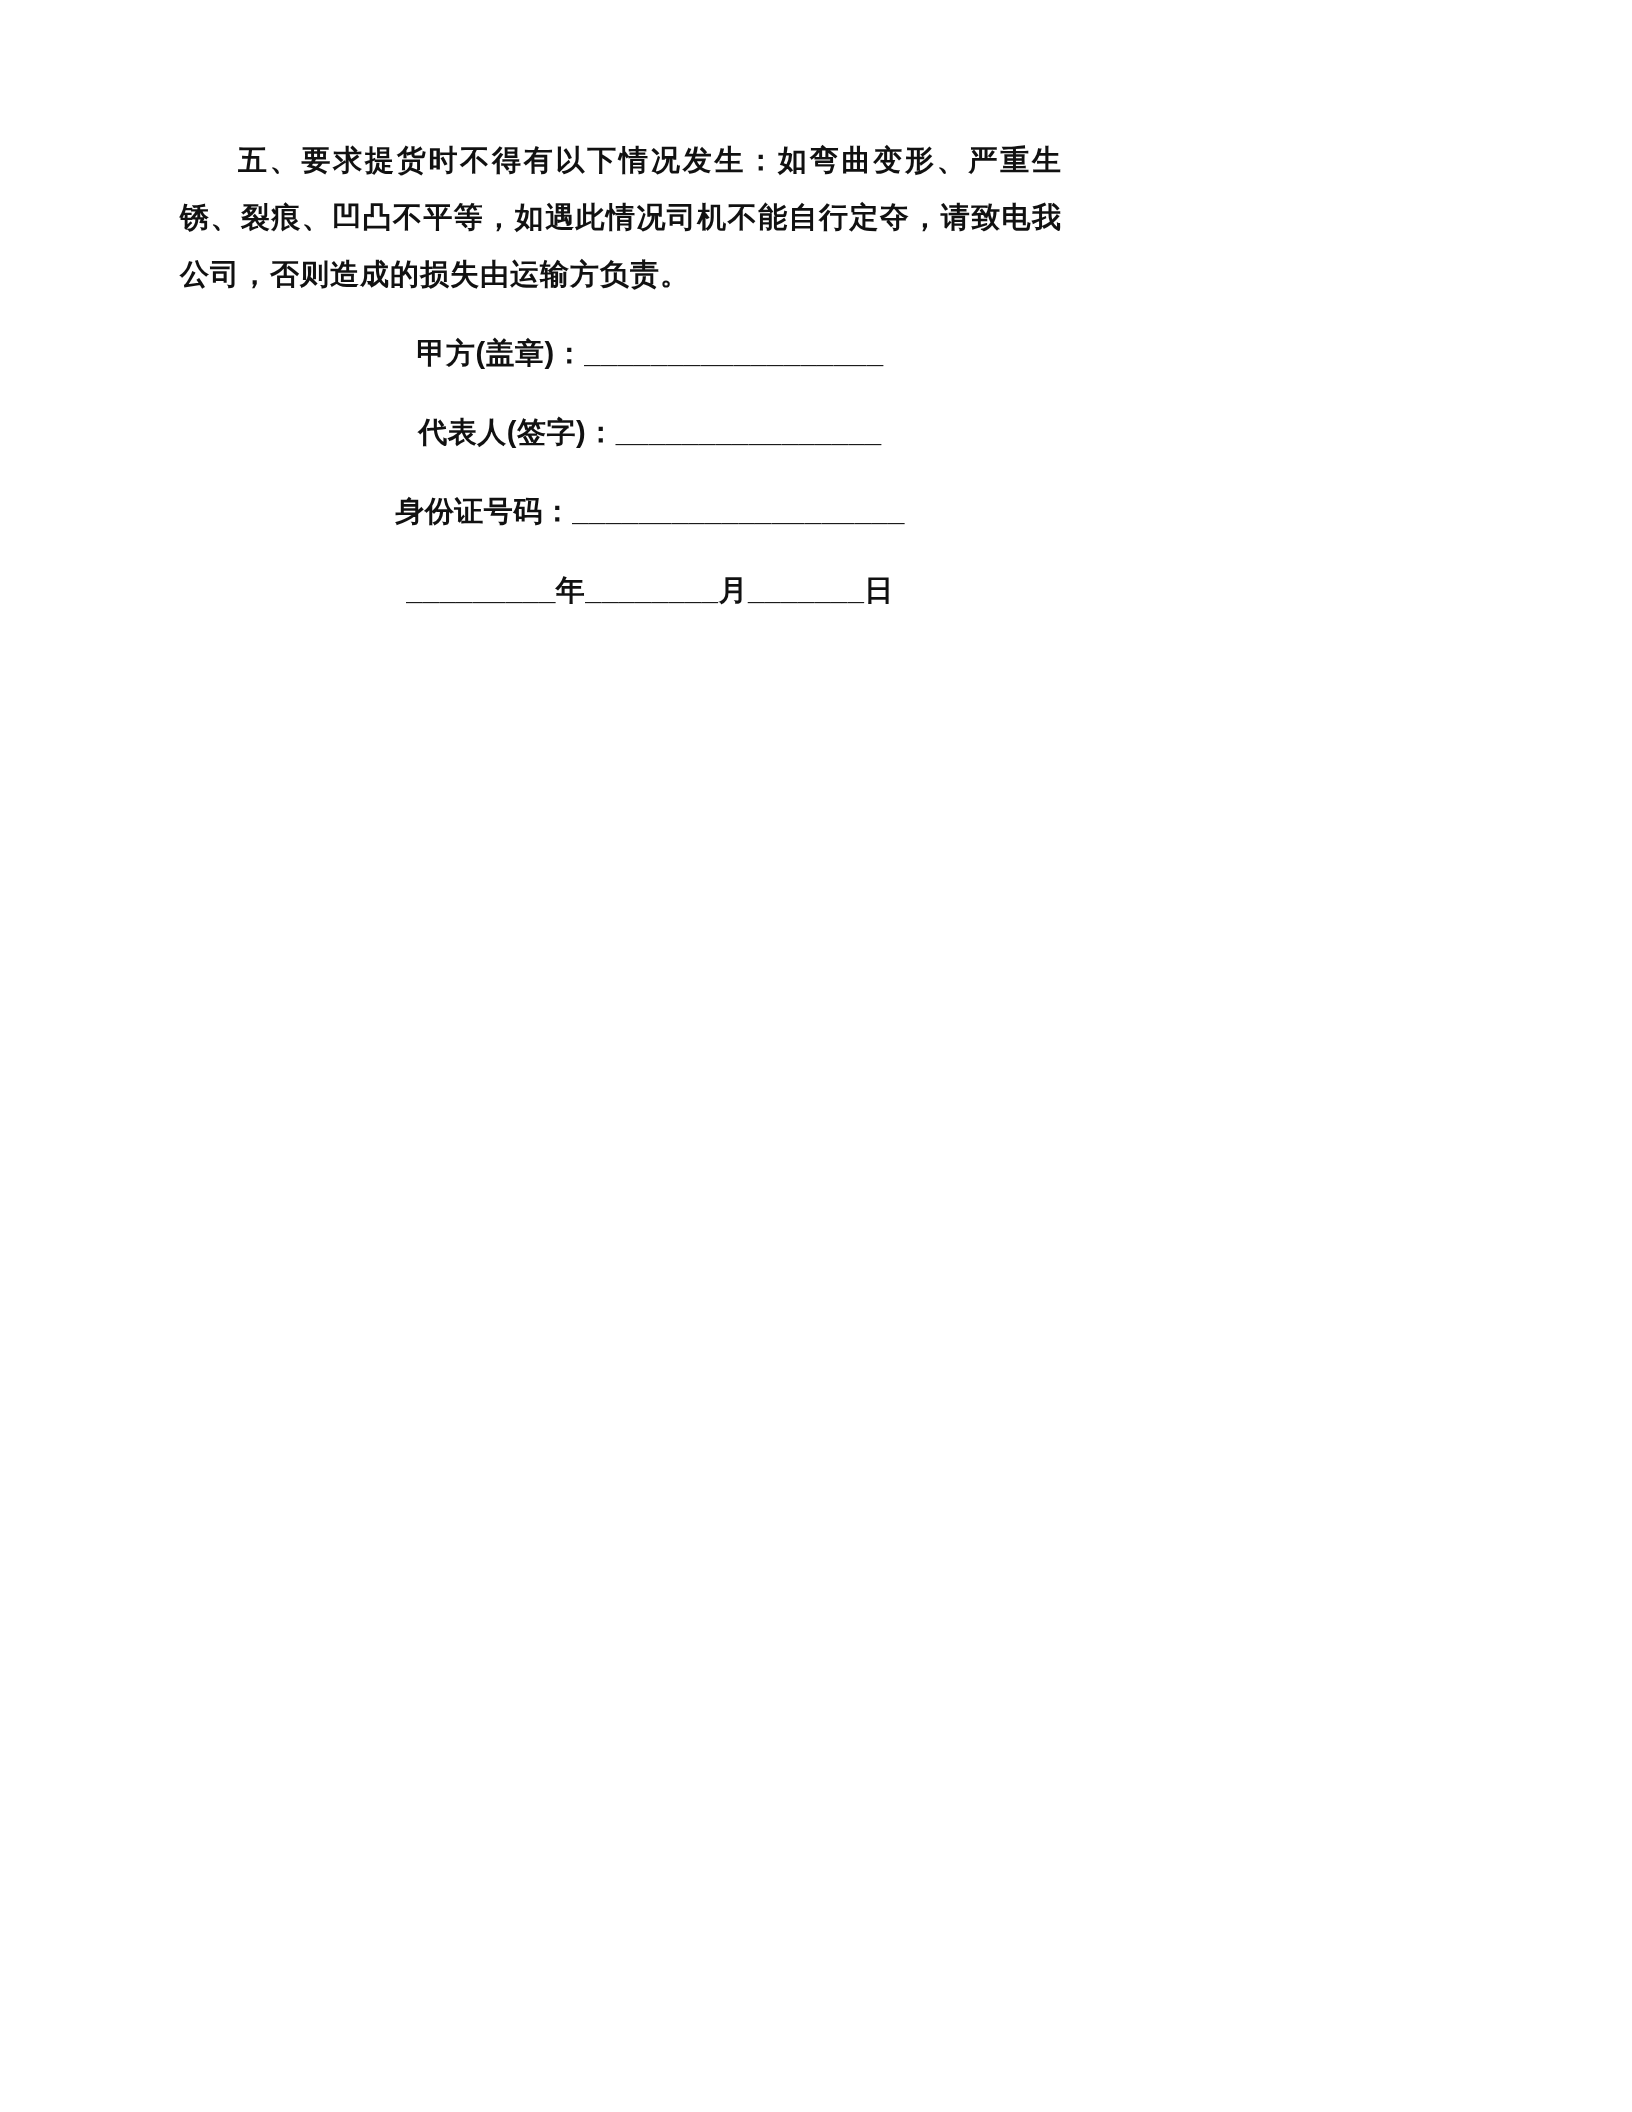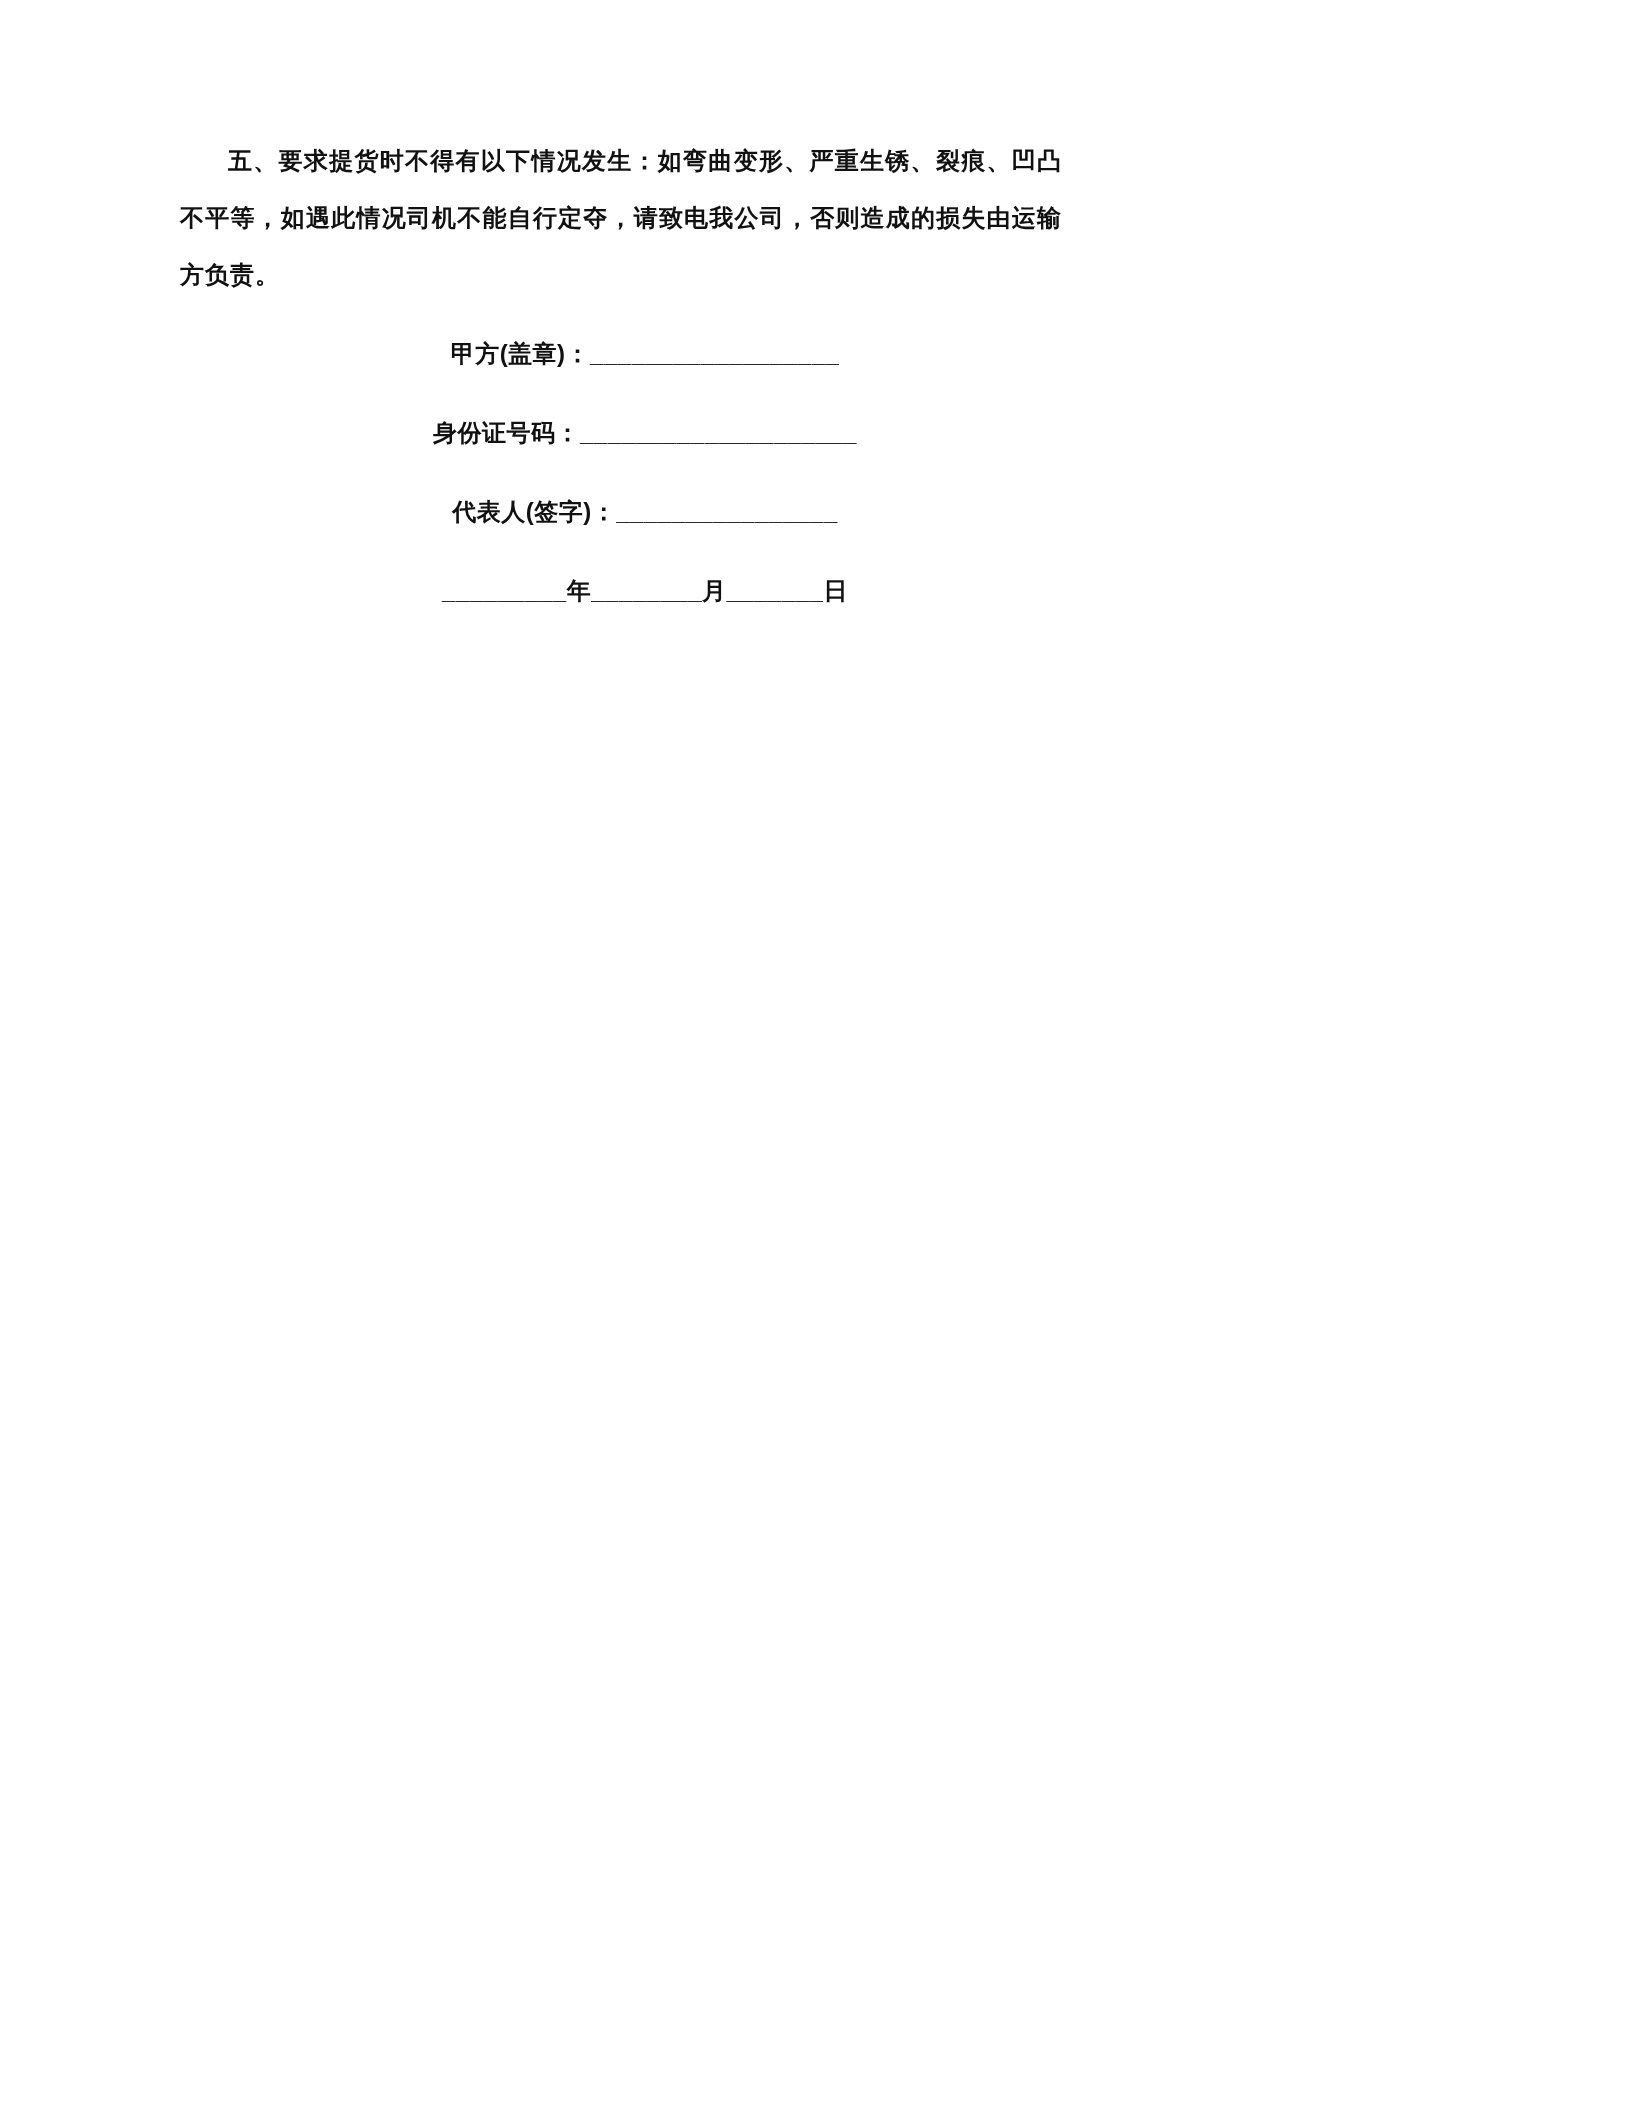--- a/index.html
+++ b/index.html
@@ -12,21 +12,21 @@
     width: 1632px;
     height: 2112px;
     background: #ffffff;
     box-sizing: border-box;
     padding: 132px 570px 0 180px;
     font-family: "Liberation Sans", sans-serif;
     color: #111111;
     overflow: hidden;
   }
   .content p {
-    font-size: 24px;
+    font-size: 29px;
     line-height: 57px;
     font-weight: 700;
     margin: 22px 0 0 0;
     text-indent: 2em;
     letter-spacing: 1px;
     text-align: justify;
     word-break: break-all;
   }
   .content p:first-child {
     margin-top: 0;
@@ -37,17 +37,17 @@
     white-space: nowrap;
   }
 </style>
 </head>
 <body>
 
 <div class="page">
   <div class="content">
     <p>五、要求提货时不得有以下情况发生：如弯曲变形、严重生锈、裂痕、凹凸不平等，如遇此情况司机不能自行定夺，请致电我公司，否则造成的损失由运输方负责。</p>
     <p class="sig">甲方(盖章)：__________________</p>
+    <p class="sig">代表人(签字)：________________</p>
     <p class="sig">身份证号码：____________________</p>
-    <p class="sig">代表人(签字)：________________</p>
     <p class="sig">_________年________月_______日</p>
   </div>
 </div>
 
 </body></html>

